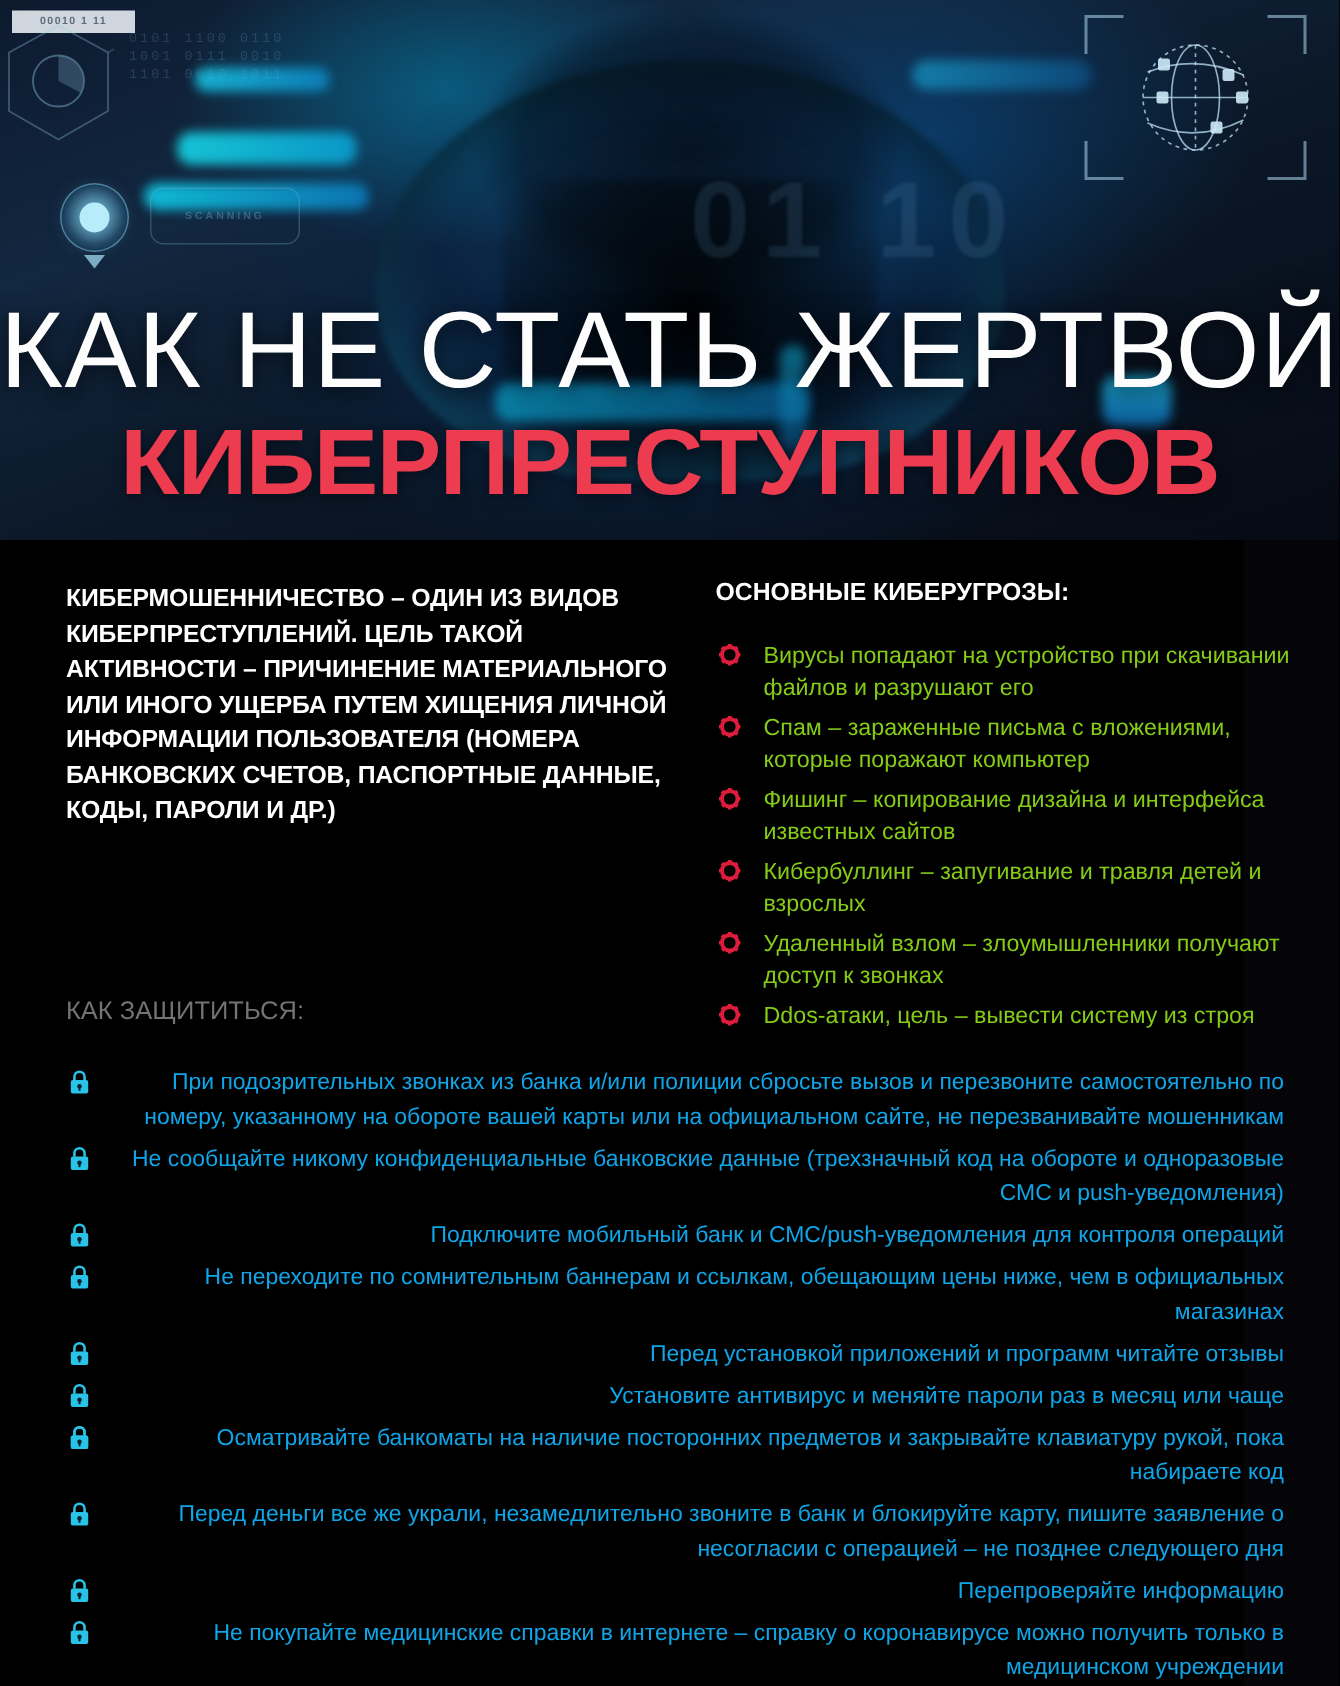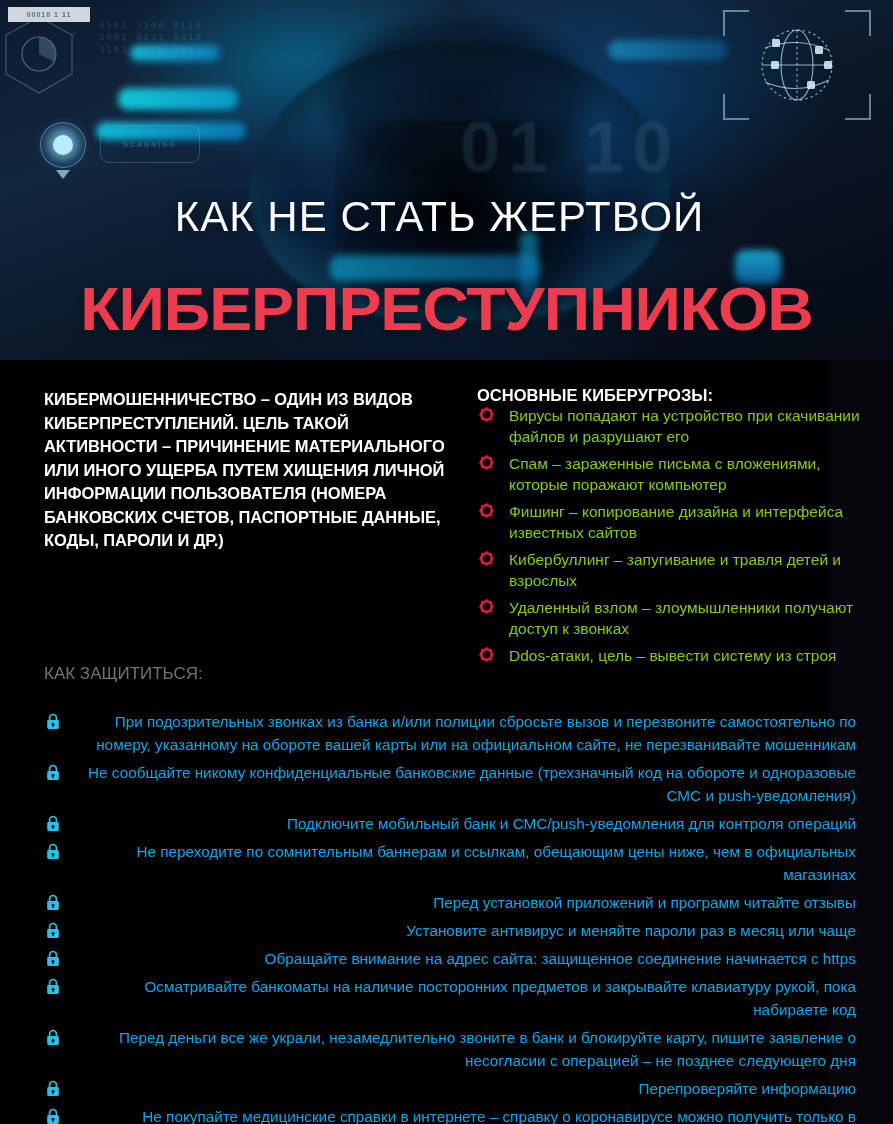--- a/index.html
+++ b/index.html
@@ -83,35 +83,35 @@
   }
   .hud-panel {
     position:absolute; left:100px; top:125px; width:100px; height:38px;
     border:1px solid rgba(120,180,215,0.30); border-radius:9px;
     display:flex; align-items:center; justify-content:center;
     font-size:7px; letter-spacing:2px; color:rgba(150,200,230,0.30); font-weight:700;
   }
   .hud-code {
     position:absolute; left:86px; top:20px; width:130px; height:46px;
     font-size:9px; line-height:12px; letter-spacing:2px; color:rgba(120,175,215,0.22);
-    font-family:"Liberation Mono", monospace; overflow:hidden;text-align:center;
+    font-family:"Liberation Mono", monospace; overflow:hidden;
   }
 
   
   .hud-globe { position:absolute; right:22px; top:10px; width:148px; height:110px; }
   .bracket { position:absolute; width:26px; height:26px; border:2px solid rgba(175,215,240,0.55); }
   .bk-tl { left:0; top:0; border-right:none; border-bottom:none; }
   .bk-tr { right:0; top:0; border-left:none; border-bottom:none; }
   .bk-bl { left:0; bottom:0; border-right:none; border-top:none; }
   .bk-br { right:0; bottom:0; border-left:none; border-top:none; }
 
   
   .title-main {
     position:absolute; left:0; top:193px; width:879px; text-align:center;
-    font-size:42px; font-weight:400; letter-spacing:1px; color:#fdfdfd;
+    font-size:72px; font-weight:400; letter-spacing:1px; color:#fdfdfd;
     text-shadow:0 2px 14px rgba(0,0,0,0.75); white-space:nowrap;
   }
   .title-accent {
     position:absolute; left:0; top:273px; width:893px; text-align:center;
     font-size:62px; font-weight:700; letter-spacing:-1px;
     color:#ED3B4F; text-shadow:0 2px 10px rgba(0,0,0,0.5); white-space:nowrap;
     transform:scaleX(1.04); transform-origin:center;
   }
 
   
@@ -119,21 +119,21 @@
 
   .intro {
     position:absolute; left:44px; top:28px; width:410px;
     font-size:16.5px; font-weight:700; line-height:23.5px;
     letter-spacing:-0.1px; color:#fff; text-transform:uppercase;
   }
 
   .threats { position:absolute; left:477px; top:26px; width:400px; }
   .threats h2 {
     font-size:16.5px; font-weight:700; letter-spacing:0px; color:#fff;
-    text-transform:uppercase; 
+    text-transform:uppercase; margin-bottom:22px;
   }
   .threat-list { list-style:none; }
   .threat-item {
     position:relative; padding-left:32px; margin-bottom:6px;
     font-size:15.5px; line-height:21px; color:#84cc16; font-weight:400;
   }
   .cog {
     position:absolute; left:2px; top:2px; width:15px; height:15px;
   }
 
@@ -333,21 +333,21 @@
     <path d="M3.6 7.2 V4.9 a3.4 3.4 0 0 1 6.8 0 V7.2" fill="none" stroke="#29C3E8" stroke-width="1.7"></path>
     <rect x="1.2" y="7" width="11.6" height="9" rx="1.4" fill="#29C3E8"></rect>
     <circle cx="7" cy="11.2" r="1.5" fill="#06202c"></circle>
     <rect x="6.3" y="11" width="1.4" height="3.2" rx="0.6" fill="#06202c"></rect>
   </svg><span>Установите антивирус и меняйте пароли раз в месяц или чаще</span></div>
         <div class="p-item"><svg class="lock" viewBox="0 0 14 17">
     <path d="M3.6 7.2 V4.9 a3.4 3.4 0 0 1 6.8 0 V7.2" fill="none" stroke="#29C3E8" stroke-width="1.7"></path>
     <rect x="1.2" y="7" width="11.6" height="9" rx="1.4" fill="#29C3E8"></rect>
     <circle cx="7" cy="11.2" r="1.5" fill="#06202c"></circle>
     <rect x="6.3" y="11" width="1.4" height="3.2" rx="0.6" fill="#06202c"></rect>
-  </svg><span>Обращайте внимание на адрес сайта: защищенное соединение начинается с https</span></div>
+  </svg></div>
         <div class="p-item"><svg class="lock" viewBox="0 0 14 17">
     <path d="M3.6 7.2 V4.9 a3.4 3.4 0 0 1 6.8 0 V7.2" fill="none" stroke="#29C3E8" stroke-width="1.7"></path>
     <rect x="1.2" y="7" width="11.6" height="9" rx="1.4" fill="#29C3E8"></rect>
     <circle cx="7" cy="11.2" r="1.5" fill="#06202c"></circle>
     <rect x="6.3" y="11" width="1.4" height="3.2" rx="0.6" fill="#06202c"></rect>
   </svg><span>Осматривайте банкоматы на наличие посторонних предметов и закрывайте клавиатуру рукой, пока набираете код</span></div>
         <div class="p-item"><svg class="lock" viewBox="0 0 14 17">
     <path d="M3.6 7.2 V4.9 a3.4 3.4 0 0 1 6.8 0 V7.2" fill="none" stroke="#29C3E8" stroke-width="1.7"></path>
     <rect x="1.2" y="7" width="11.6" height="9" rx="1.4" fill="#29C3E8"></rect>
     <circle cx="7" cy="11.2" r="1.5" fill="#06202c"></circle>

